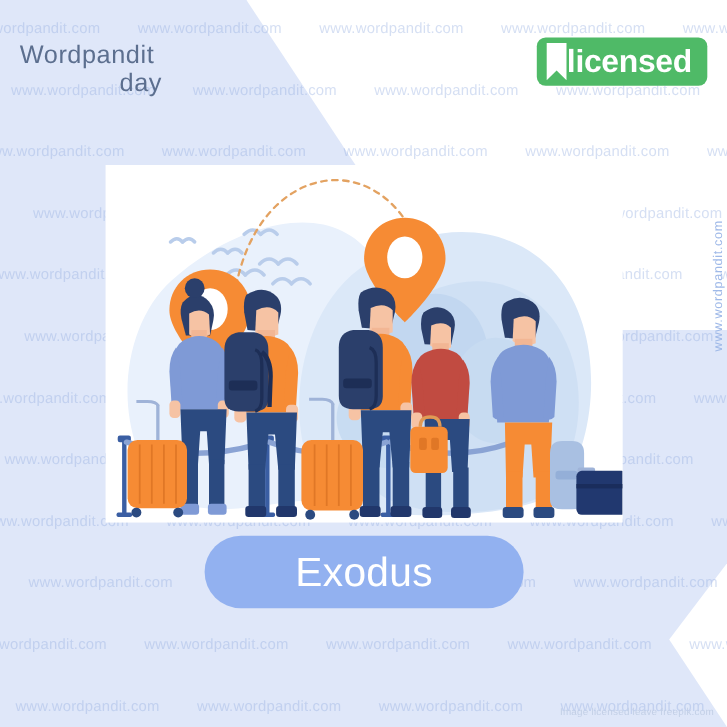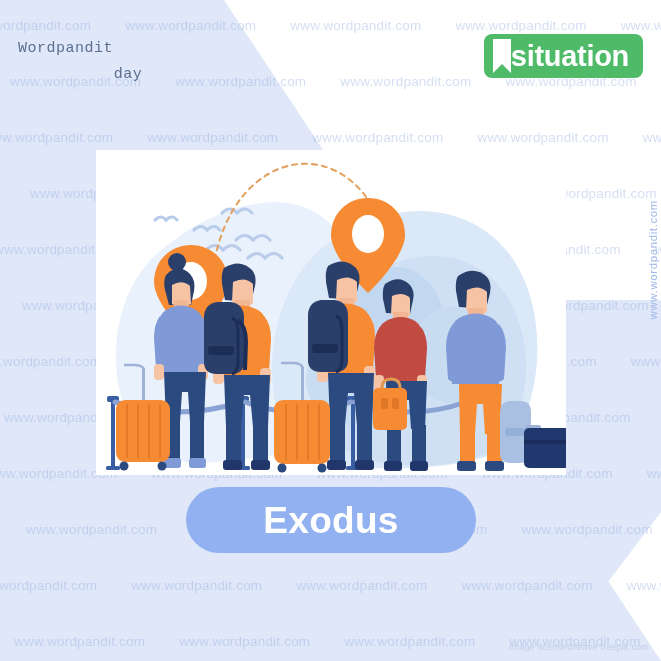--- a/index.html
+++ b/index.html
@@ -69,22 +69,22 @@
     font-family: "Liberation Sans", sans-serif;
   }
 
   
   .heading {
     position: absolute;
     left: 18px;
     top: 36px;
     width: 210px;
     z-index: 9;
-    font-family: Liberation Mono, monospace;
-    font-size: 15px;
+    font-family: Liberation Sans, sans-serif;
+    font-size: 23px;
     line-height: 26px;
     color: #5c6f8f;
     text-align: center;
     letter-spacing: 0.5px;
   }
   .heading .l1 { text-align: left; }
   .heading .l2 { text-align: left; padding-left: 10px;}
   .heading .l3 { text-align: center; padding-left: 10px;}
 
   
@@ -141,21 +141,21 @@
     background: #92b1f0;
     border-radius: 33px;
     z-index: 9;
     display: flex;
     align-items: center;
     justify-content: center;
   }
   .word-pill .word {
     color: #ffffff;
     font-family: "Liberation Sans", sans-serif;
-    font-weight: bold;
+    font-weight: normal;
     font-size: 37px;
     letter-spacing: 0.3px;
     line-height: 1;
   }
 
   
   .definition {
     position: absolute;
     left: 40px;
     top: 564px;
@@ -208,21 +208,21 @@
     <div class="l1">Wordpandit</div>
     <div class="l3">day</div>
   </div>
 
   <div class="logo">
     <span class="bookmark">
       <svg width="20" height="34" viewBox="0 0 20 34">
         <path d="M1,0 L19,0 L19,34 L10,25 L1,34 Z" fill="#ffffff"></path>
       </svg>
     </span>
-    <span class="brand">situation</span>
+    <span class="brand">licensed</span>
   </div>
 
   <div class="illus">
     <svg width="470" height="325" viewBox="0 0 470 325" xmlns="http://www.w3.org/2000/svg">
       <defs>
         <clipPath id="cardclip">
             <rect x="0" y="0" width="470" height="325"></rect>
           </clipPath>
       </defs>
       <g clip-path="url(#cardclip)">

